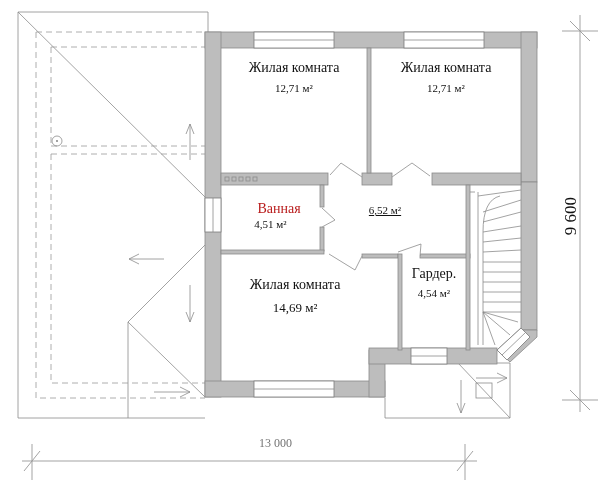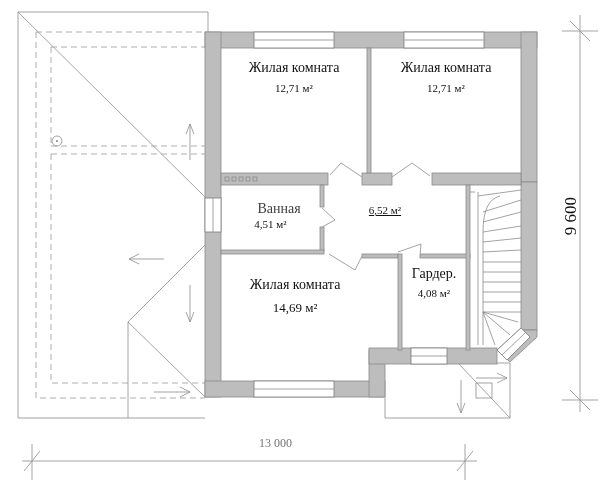--- a/index.html
+++ b/index.html
@@ -189,29 +189,29 @@
 
 <div style="position:absolute;left:221px;top:60px;width:146px;text-align:center;">
   <div class="room-name" style="font-size:14px;color:#111;">Жилая комната</div>
   <div class="room-area" style="font-size:11px;color:#111;margin-top:6px;">12,71 м²</div>
 </div>
 <div style="position:absolute;left:371px;top:60px;width:150px;text-align:center;">
   <div style="font-size:14px;color:#111;">Жилая комната</div>
   <div style="font-size:11px;color:#111;margin-top:6px;">12,71 м²</div>
 </div>
 <div style="position:absolute;left:221px;top:201px;width:99px;text-align:center;">
-  <div style="font-size:14px;color:#404040;padding-left:17px;">Ванная</div>
+  <div style="font-size:14px;color:#b91c1c;padding-left:17px;">Ванная</div>
   <div style="font-size:11px;color:#111;margin-top:1px;">4,51 м²</div>
 </div>
 <div style="position:absolute;left:345px;top:203px;width:80px;text-align:center;">
   <div style="font-size:11px;color:#111;margin-top:1px;text-decoration:underline;">6,52 м²</div>
 </div>
 <div style="position:absolute;left:221px;top:277px;width:148px;text-align:center;">
   <div style="font-size:14px;color:#111;">Жилая комната</div>
   <div style="font-size:13px;color:#111;margin-top:7px;">14,69 м²</div>
 </div>
 <div style="position:absolute;left:402px;top:266px;width:64px;text-align:center;font-family:Liberation Serif, serif;">
   <div style="font-size:14px;color:#111;">Гардер.</div>
-  <div style="font-size:11px;color:#111;margin-top:5px;">4,08 м²</div>
+  <div style="font-size:11px;color:#111;margin-top:5px;">4,54 м²</div>
 </div>
 
 <div style="position:absolute;left:212px;top:436px;width:80px;text-align:right;font-size:12px;color:#737373;">13 000</div>
 <div style="position:absolute;left:531px;top:206px;width:80px;text-align:center;font-size:17px;color:#111;transform:rotate(-90deg);transform-origin:center;">9 600</div>
 
 </body></html>

